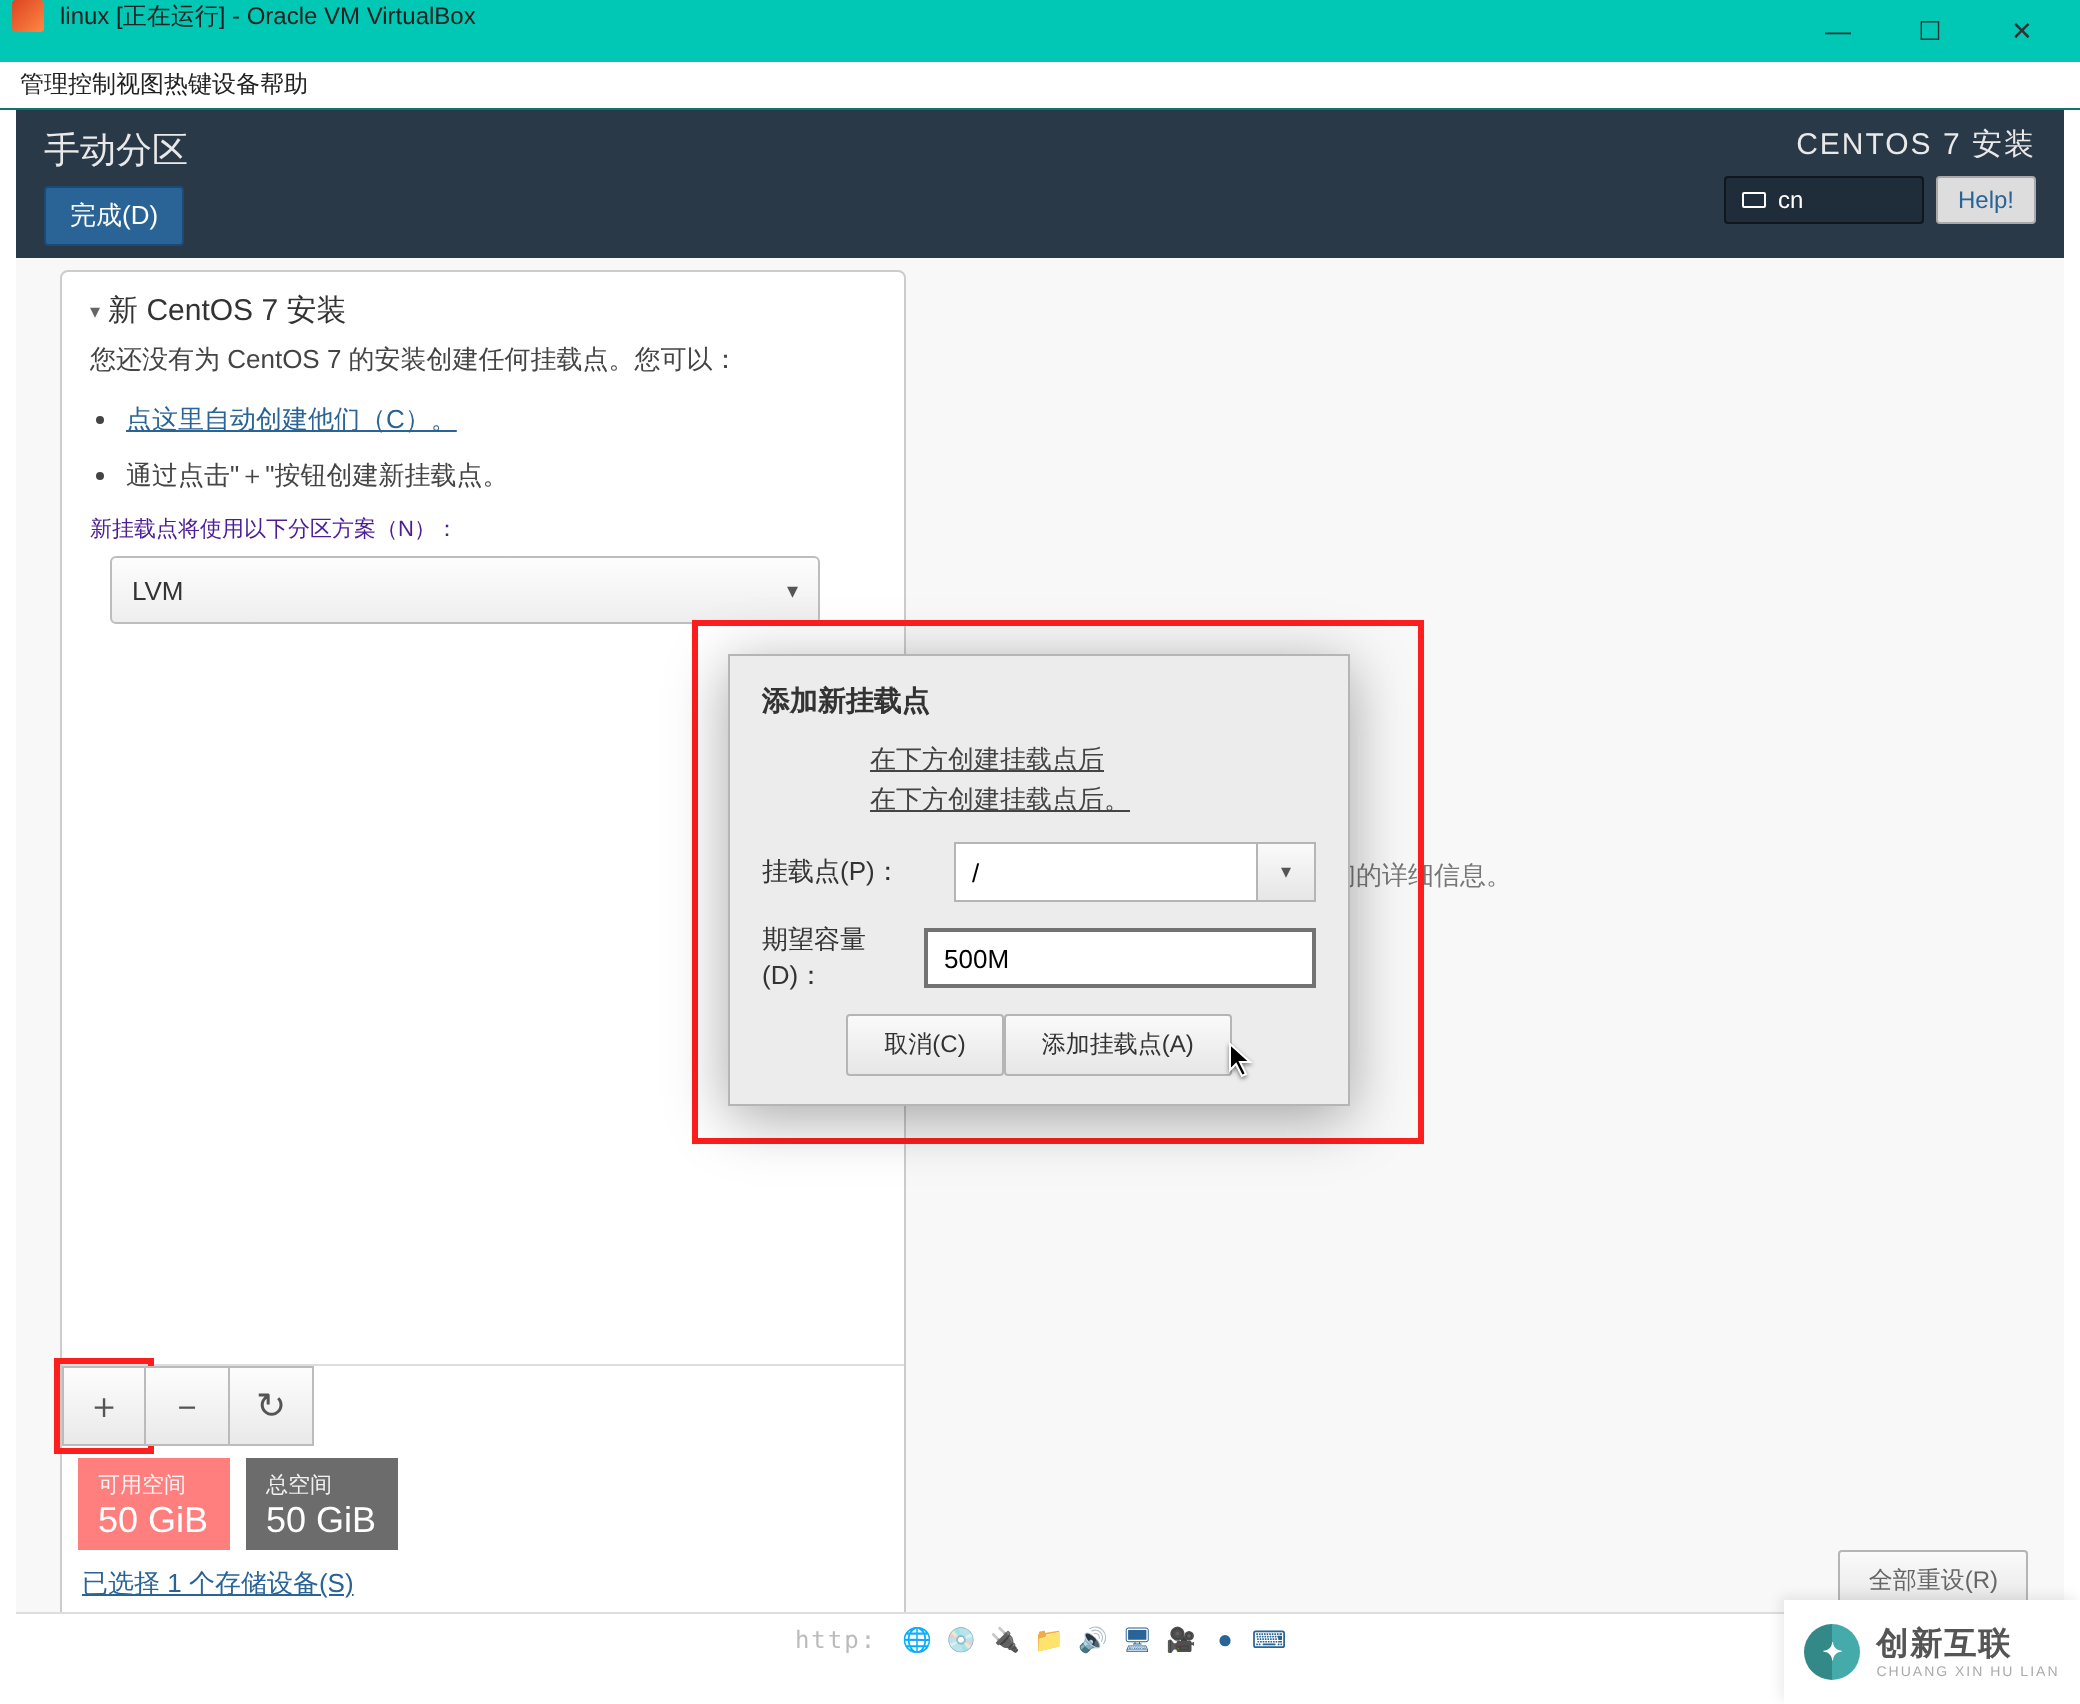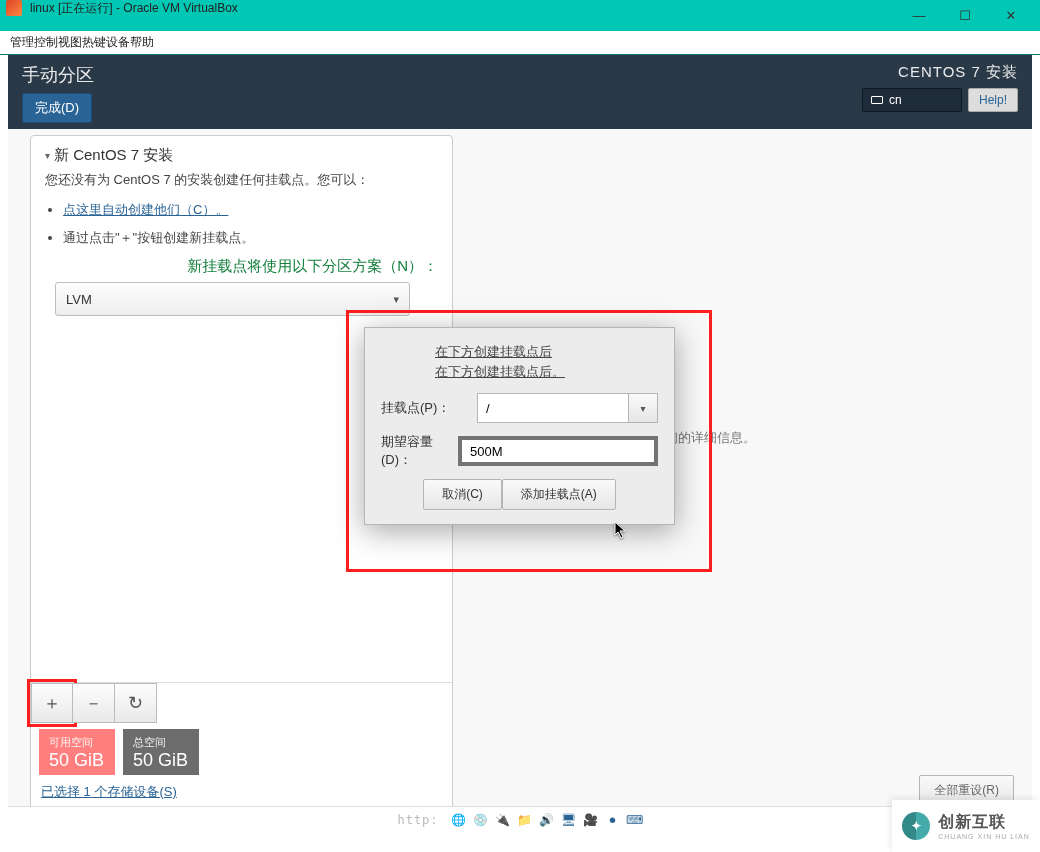--- a/index.html
+++ b/index.html
@@ -31,21 +31,21 @@
 
   
   .left-panel { width:423px; border:1px solid #ccc; border-radius:4px; margin:6px 0 6px 22px; background:#fff; position:relative; display:flex; flex-direction:column;}
   .lp-top { padding:10px 14px 6px 14px; }
   .lp-tree-head { font-size:15px; font-weight:500; color:#333; display:flex; align-items:center; gap:4px;}
   .lp-tree-head .tri { font-size:10px; color:#666;}
   .lp-sub { color:#444; font-size:13px; margin-top:6px;}
   .lp-bullets { margin:12px 0 8px 18px; font-size:13px; color:#444; list-style: disc; }
   .lp-bullets li { margin-bottom:10px;}
   .lp-bullets a { color:#2a6496; text-decoration:underline;}
-  .lp-scheme { font-size:15px; color:#15803d; margin-bottom:6px;text-align:right;}
+  .lp-scheme { font-size:11px; color:#4c1d95; margin-bottom:6px;}
   .lp-combo { margin:4px 4px 0 10px; border:1px solid #bdbdbd; border-radius:3px; background:linear-gradient(#fdfdfd,#eee); height:34px; display:flex; align-items:center; padding:0 10px; justify-content:space-between; font-size:13px; color:#333; width: calc(100% - 38px);}
   .lp-combo .caret { color:#555; font-size:11px;}
 
   .lp-fill { flex:1; }
   .lp-toolbar { display:flex; gap:0; padding:0; border-top:1px solid #ddd;}
   .lp-btn { width:42px; height:40px; border:1px solid #bbb; background:linear-gradient(#fdfdfd,#e9e9e9); display:flex; align-items:center; justify-content:center; font-size:18px; color:#555; cursor:pointer;}
   .lp-btn + .lp-btn { border-left:none;}
   .lp-btn.plus-hl { outline:3px solid #ff1e1e; outline-offset:1px;}
 
   .space-row { display:flex; gap:8px; padding:6px 8px 4px 8px;}
@@ -63,21 +63,21 @@
   
   .modal-outline { position:absolute; left:346px; top:310px; width:366px; height:262px; border:3px solid #ff1e1e; pointer-events:none;}
   .modal { position:absolute; left:364px; top:327px; width:311px; background:#ececec; border:1px solid #b5b5b5; box-shadow:0 6px 28px rgba(0,0,0,.35); padding:14px 16px 14px 16px;}
   .modal h3 { font-size:14px; font-weight:600; color:#333; margin-bottom:10px;}
   .modal .m-desc { font-size:13px; color:#444; margin:0 0 12px 54px; line-height:1.5;text-decoration:underline;}
   .m-row { display:flex; align-items:center; gap:6px; margin-bottom:10px;}
   .m-row label { width:90px; font-size:13px; color:#333; text-align:left;}
   .m-combo { flex:1; display:flex;}
   .m-combo .sel { flex:1; border:1px solid #b5b5b5; border-right:none; background:#fff; height:30px; display:flex; align-items:center; padding:0 8px; font-size:13px;}
   .m-combo .dd { width:30px; border:1px solid #b5b5b5; background:linear-gradient(#fafafa,#e6e6e6); display:flex; align-items:center; justify-content:center; font-size:10px; color:#555;}
-  .m-input { flex:1; border:4px solid #737373; background:#fff; height:30px; padding:0 8px; font-size:13px; outline:none;}
+  .m-input { flex:1; border:2px solid #737373; background:#fff; height:30px; padding:0 8px; font-size:13px; outline:none;}
   .m-btns { display:flex; justify-content:center; margin-top:8px;}
   .m-btns button { border:1px solid #b5b5b5; background:linear-gradient(#fafafa,#e6e6e6); padding:6px 18px; font-size:12px; color:#333; border-radius:2px;}
   .cursor-arrow { position:absolute; left:614px; top:521px; width:14px; height:18px; pointer-events:none;}
   .cursor-arrow svg { width:100%; height:100%; filter: drop-shadow(0 1px 1px rgba(0,0,0,.5));}
 
   
   .reset-all { position:absolute; right:18px; bottom:10px; border:1px solid #b5b5b5; background:linear-gradient(#fafafa,#e6e6e6); padding:6px 14px; font-size:12px; color:#666; border-radius:2px;}
 
   
   .vb-status { position:absolute; left:8px; right:8px; bottom:20px; height:26px; background:#fff; border-top:1px solid #ddd; display:flex; align-items:center; justify-content:center; padding:0 8px; gap:6px;}
@@ -169,20 +169,21 @@
 
     <div class="right-desc">建挂载点后，您可在这里浏览它们的详细信息。</div>
 
     <button class="reset-all">全部重设(R)</button>
   </div>
 </div>
 
 <div class="modal-outline"></div>
 
 <div class="modal">
+  <h3>添加新挂载点</h3>
   <div class="m-desc">
     <span>在下方创建挂载点后</span><br>
     <span>在下方创建挂载点后。</span>
   </div>
   <div class="m-row">
     <label>挂载点(P)：</label>
     <div class="m-combo">
       <div class="sel">/</div>
       <div class="dd">▾</div>
     </div>

